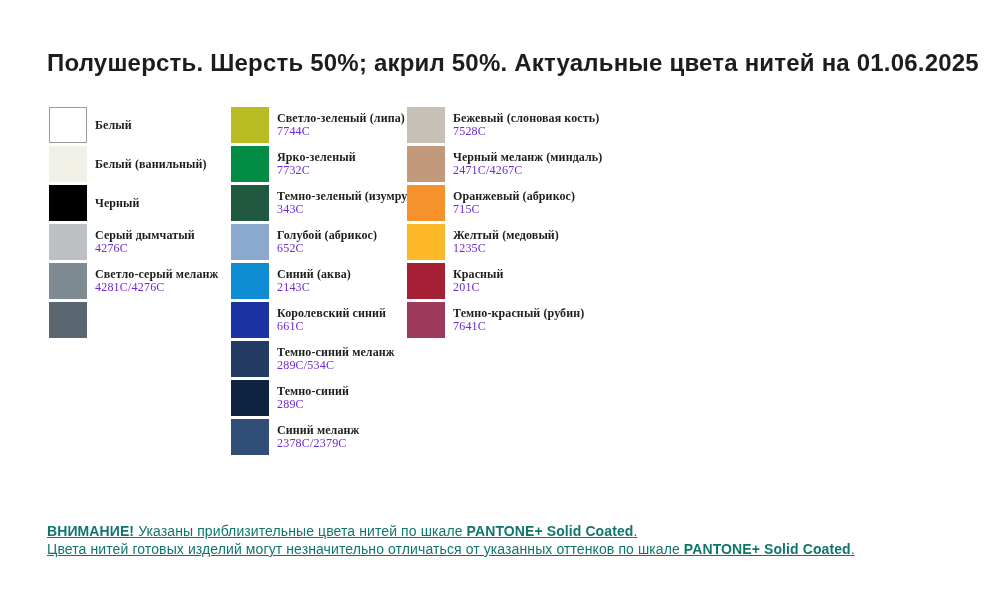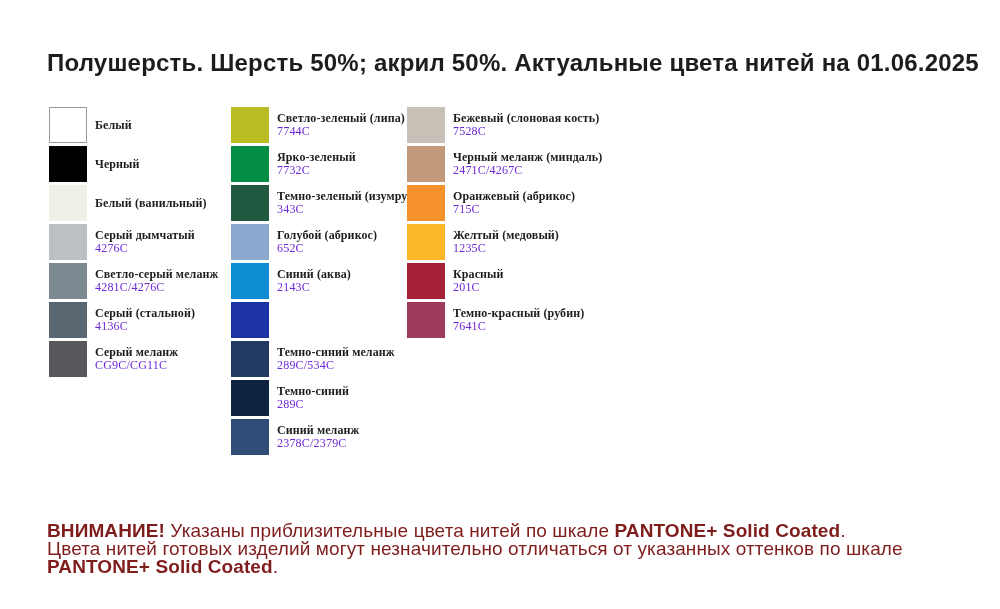--- a/index.html
+++ b/index.html
@@ -62,55 +62,56 @@
     font-size: 12px;
     font-weight: normal;
     color: #6d28d9;
     line-height: 13px;
     letter-spacing: 0.2px;
   }
   .footer {
     position: absolute;
     left: 47px;
     top: 522px;
-    font-size: 19px;
-    color: #7f1d1d;
+    font-size: 14px;
+    color: #0f766e;
     line-height: 18px;
     letter-spacing: 0.1px;
+    text-decoration: underline;
   }
   .footer b { font-weight: bold; }
 </style>
 </head>
 <body>
 
 <div id="page">
 
   <div class="title">Полушерсть. Шерсть 50%; акрил 50%. Актуальные цвета нитей на 01.06.2025</div>
 
   <div class="palette-column" id="col-1">
     <div class="row">
       <div class="swatch" style="background: rgb(255, 255, 255); border: 1px solid rgb(154, 154, 154);"></div>
       <div class="label">
         <div class="name">Белый</div>
 
       </div>
     </div>
 
     <div class="row">
+      <div class="swatch" style="background: rgb(240, 240, 230);"></div>
+      <div class="label">
+        <div class="name">Белый (ванильный)</div>
+
+      </div>
+    </div>
+
+    <div class="row">
       <div class="swatch" style="background: rgb(0, 0, 0);"></div>
       <div class="label">
         <div class="name">Черный</div>
-
-      </div>
-    </div>
-
-    <div class="row">
-      <div class="swatch" style="background: rgb(240, 240, 230);"></div>
-      <div class="label">
-        <div class="name">Белый (ванильный)</div>
 
       </div>
     </div>
 
     <div class="row">
       <div class="swatch" style="background: rgb(188, 192, 194);"></div>
       <div class="label">
         <div class="name">Серый дымчатый</div>
         <div class="code">4276C</div>
       </div>
@@ -119,33 +120,22 @@
     <div class="row">
       <div class="swatch" style="background: rgb(126, 138, 146);"></div>
       <div class="label">
         <div class="name">Светло-серый меланж</div>
         <div class="code">4281C/4276C</div>
       </div>
     </div>
 
     <div class="row">
       <div class="swatch" style="background: rgb(91, 103, 112);"></div>
-      <div class="label">
-        <div class="name">Серый (стальной)</div>
-        <div class="code">4136C</div>
-      </div>
-    </div>
-
-    <div class="row">
-      <div class="swatch" style="background: rgb(86, 88, 91);"></div>
-      <div class="label">
-        <div class="name">Серый меланж</div>
-        <div class="code">CG9C/CG11C</div>
-      </div>
-    </div>
+    </div>
+
   </div>
   <div class="palette-column" id="col-2">
     <div class="row">
       <div class="swatch" style="background: rgb(185, 189, 35);"></div>
       <div class="label">
         <div class="name">Светло-зеленый (липа)</div>
         <div class="code">7744C</div>
       </div>
     </div>
 
@@ -177,20 +167,24 @@
     <div class="row">
       <div class="swatch" style="background: rgb(14, 140, 212);"></div>
       <div class="label">
         <div class="name">Синий (аква)</div>
         <div class="code">2143C</div>
       </div>
     </div>
 
     <div class="row">
       <div class="swatch" style="background: rgb(28, 52, 163);"></div>
+      <div class="label">
+        <div class="name">Королевский синий</div>
+        <div class="code">661C</div>
+      </div>
     </div>
 
     <div class="row">
       <div class="swatch" style="background: rgb(35, 59, 98);"></div>
       <div class="label">
         <div class="name">Темно-синий меланж</div>
         <div class="code">289C/534C</div>
       </div>
     </div>
 

